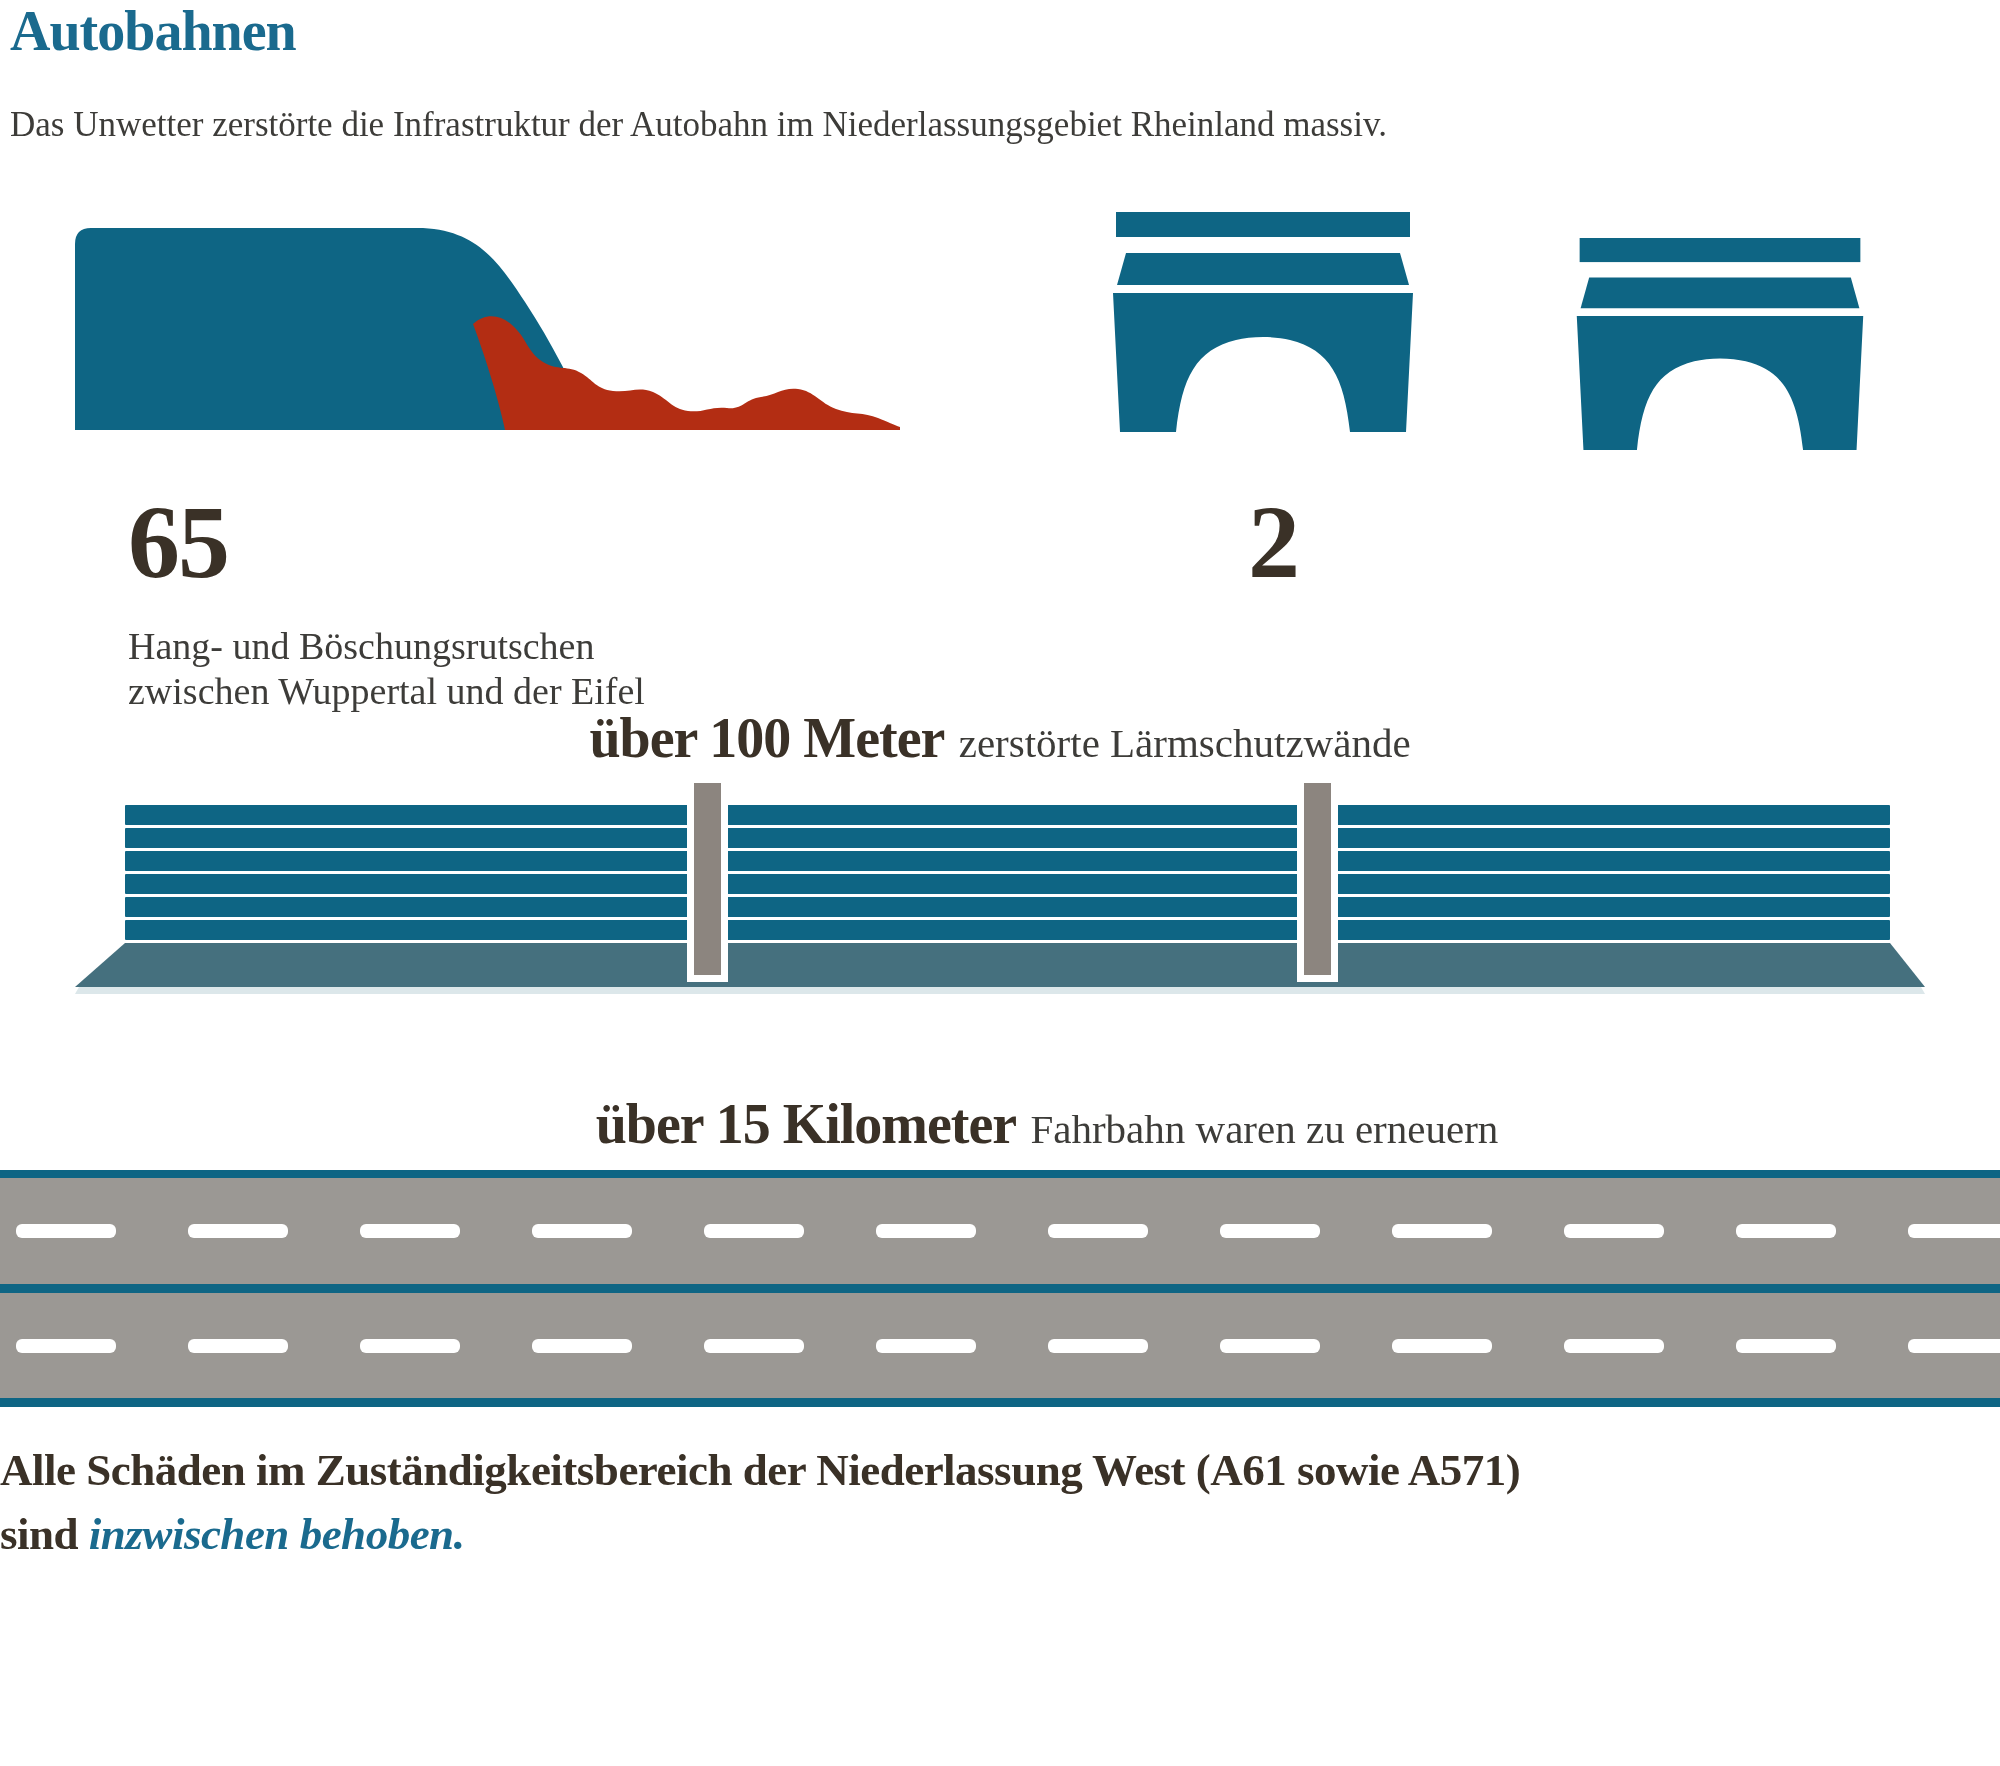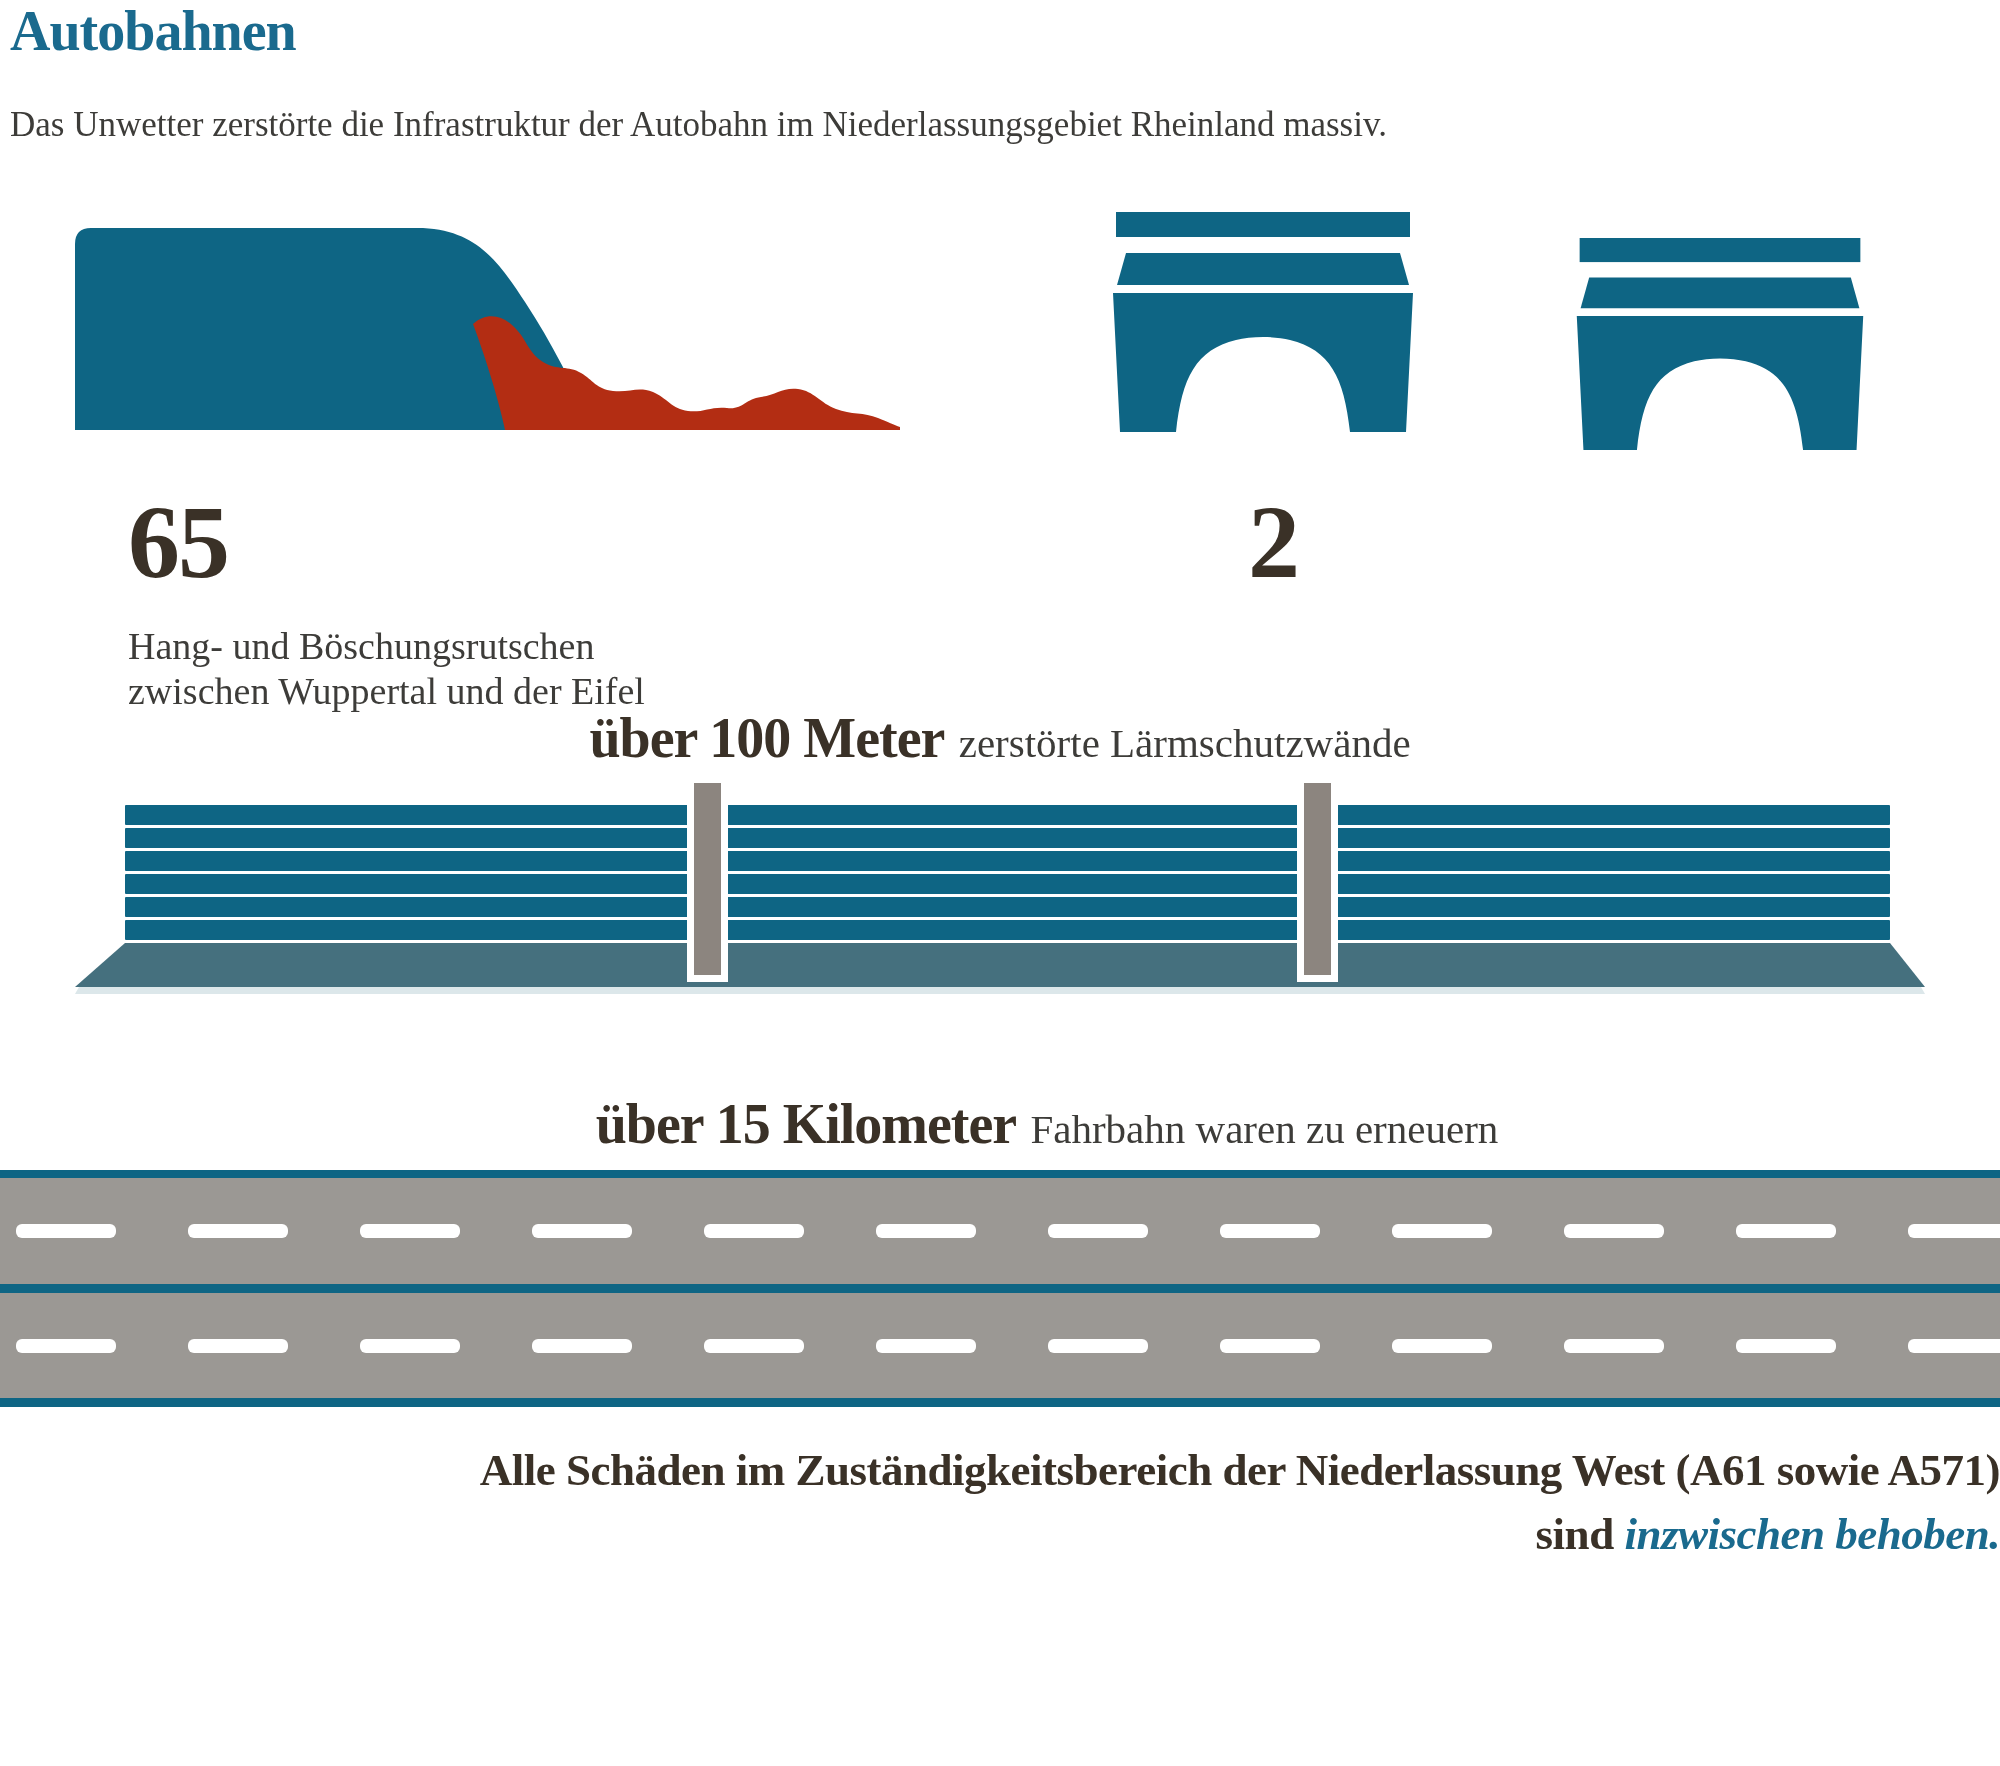--- a/index.html
+++ b/index.html
@@ -54,21 +54,21 @@
   .road{left:0;top:1170px;width:2000px;height:237px;}
   .road .line{width:2000px;background:var(--teal);}
   .road .l1{height:8px;}
   .road .l2{height:9px;}
   .road .lane{position:relative;width:2000px;height:106px;background:var(--road-gray);overflow:hidden;}
   .road .lane.second{height:105px;}
   .road .dashes{position:absolute;left:16px;top:46px;display:flex;gap:72px;}
   .road .dash{width:100px;height:14px;background:#ffffff;border-radius:6px;flex:0 0 auto;}
 
   
-  .footer{left:0;top:1438px;width:2000px;text-align:right;font-size:45px;line-height:64px;font-weight:700;color:var(--ink-strong);letter-spacing:-0.5px;}
+  .footer{left:0;top:1438px;width:2000px;text-align:left;font-size:45px;line-height:64px;font-weight:700;color:var(--ink-strong);letter-spacing:-0.5px;}
   .footer .highlight{color:var(--teal-title);font-style:italic;}
   svg{display:block;}
 </style>
 </head>
 <body>
 
 <div id="canvas">
 
   <div class="abs title">Autobahnen</div>
   <div class="abs subtitle">Das Unwetter zerstörte die Infrastruktur der Autobahn im Niederlassungsgebiet Rheinland massiv.</div>

